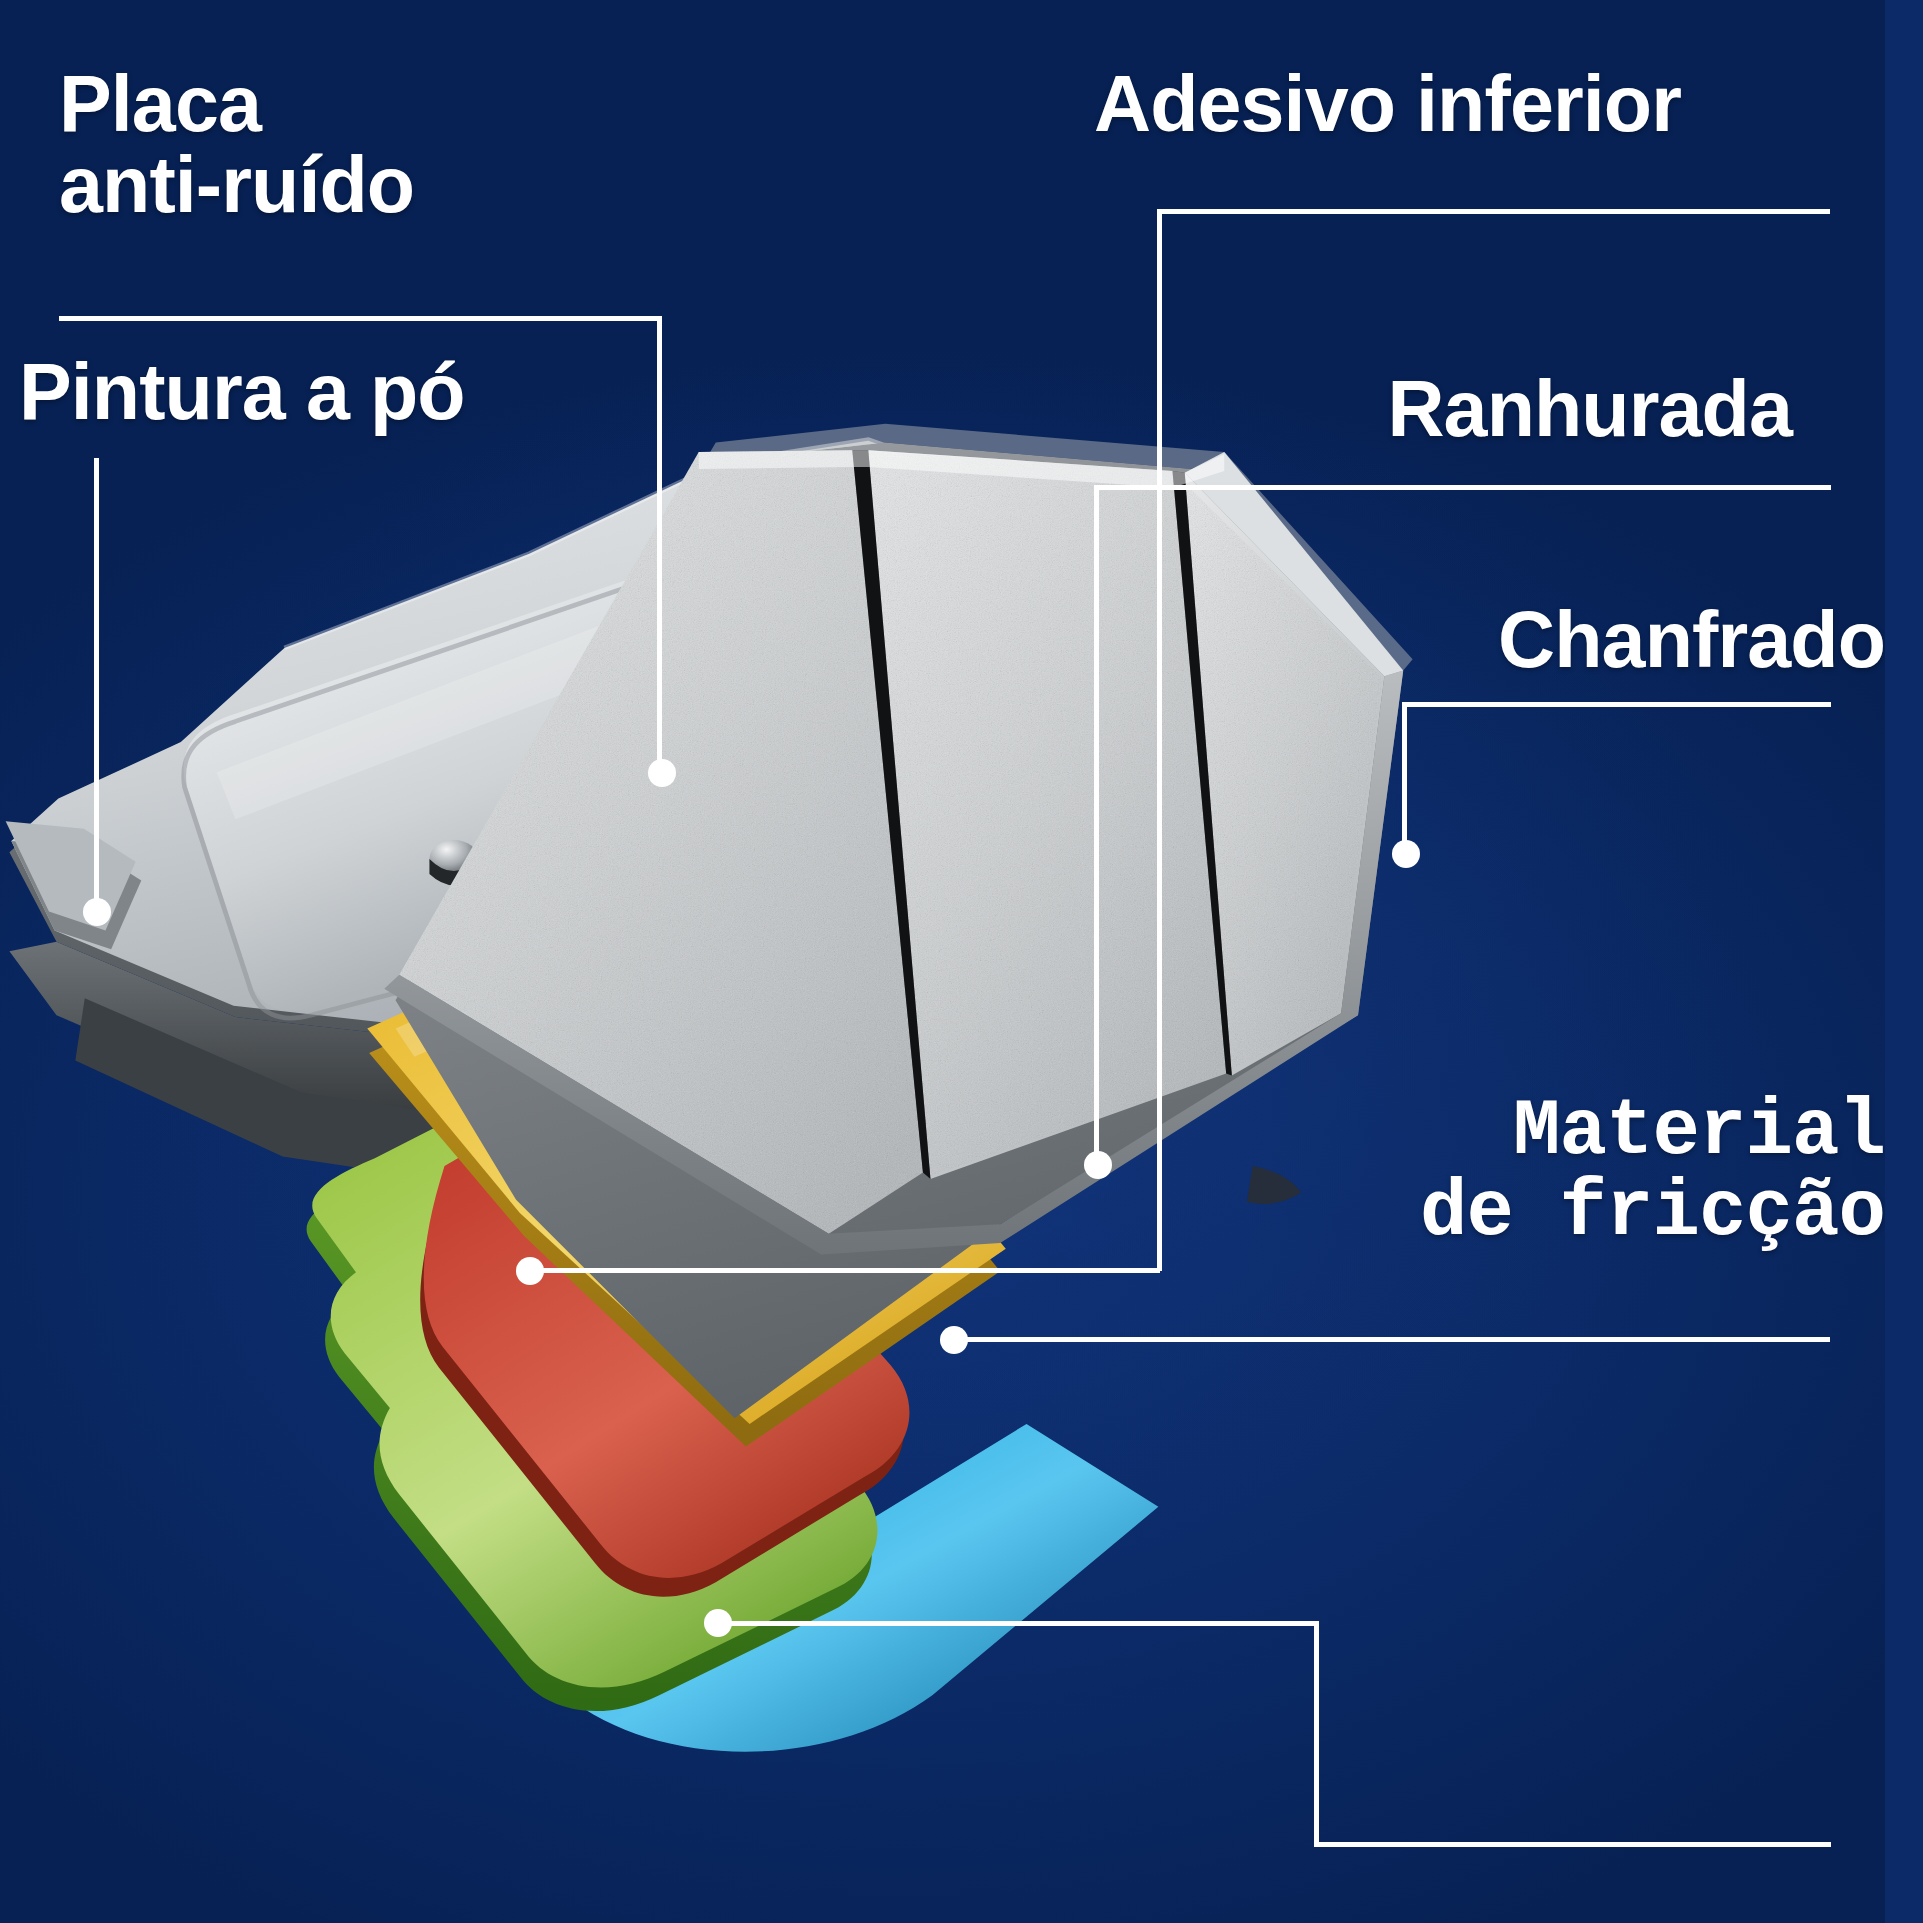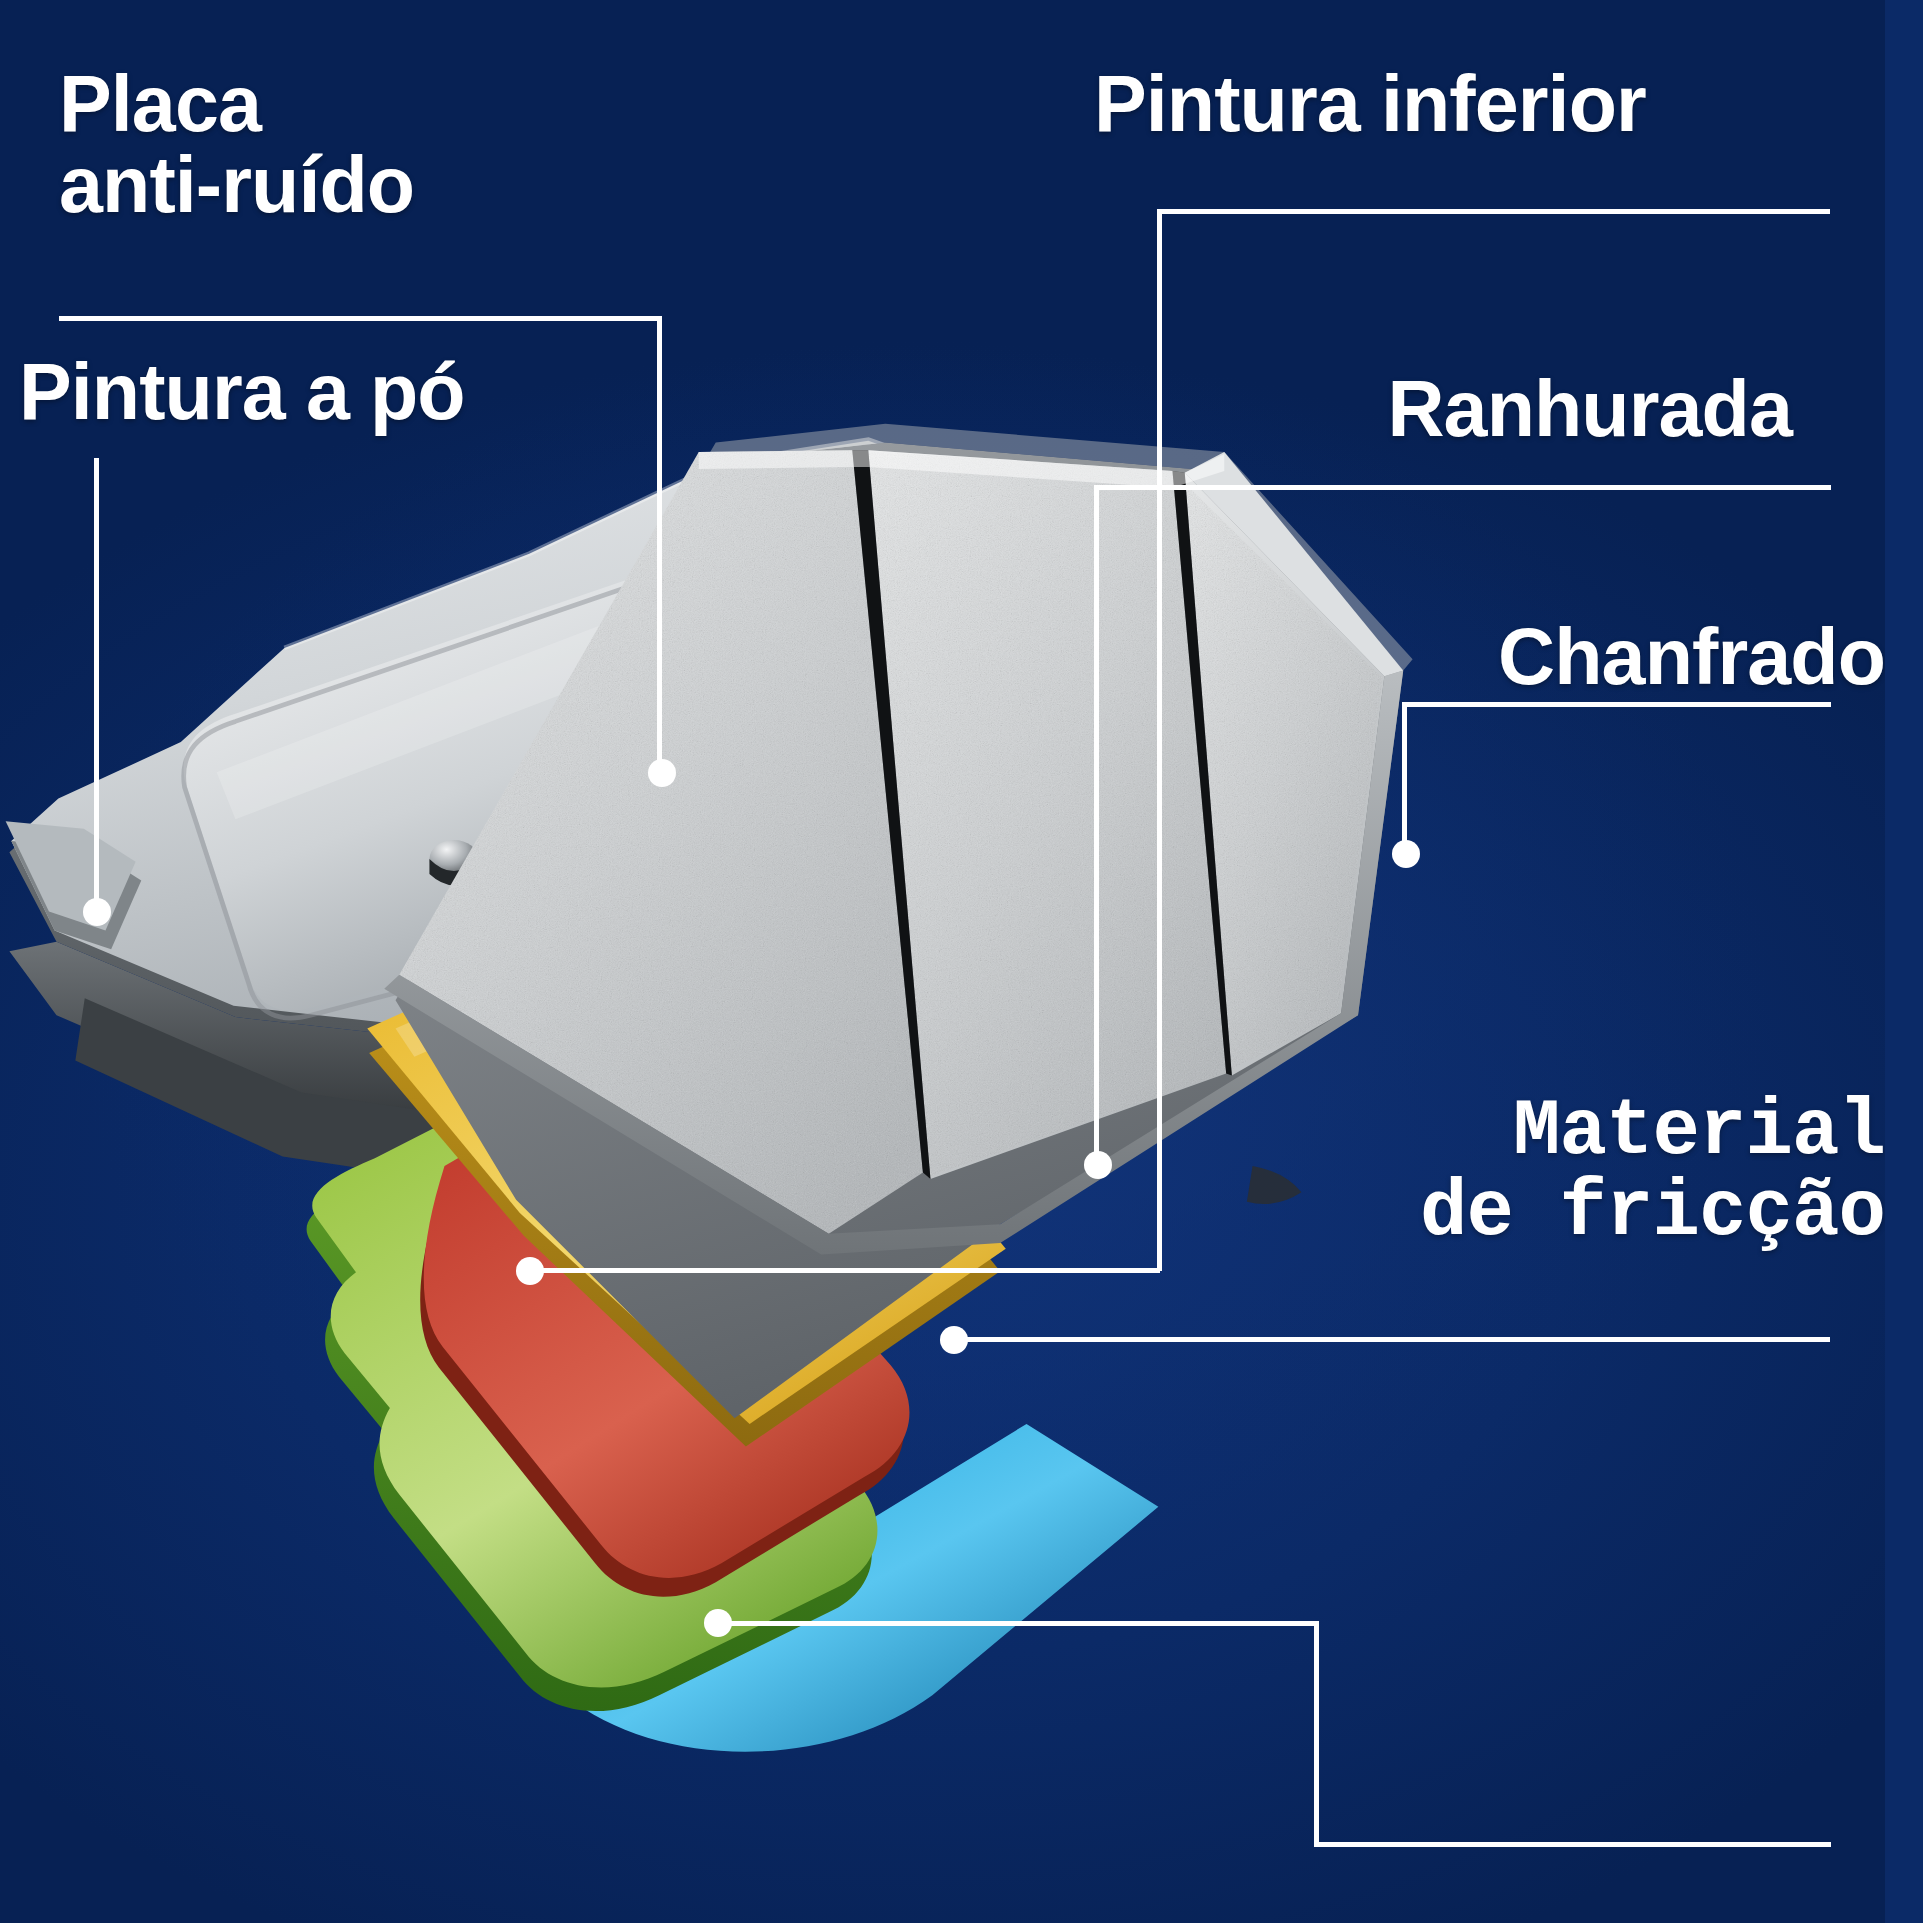--- a/index.html
+++ b/index.html
@@ -251,20 +251,20 @@
   <div class="dot" style="left:940px; top:1326px;"></div>
 
   <div class="lead-h" style="left:716px; top:1621px; width:601px;"></div>
   <div class="lead-v" style="left:1314px; top:1621px; height:224px;"></div>
   <div class="lead-h" style="left:1314px; top:1842px; width:517px;"></div>
   <div class="dot" style="left:704px; top:1609px;"></div>
 
   <div class="label lbl-left" style="left:59px;  top:64px;">Placa
 anti-ruído</div>
   <div class="label lbl-left" style="left:19px;  top:433px; transform:translateY(-100%);">Pintura a pó</div>
-  <div class="label lbl-left" style="left:1094px; top:64px;">Pintura inferior</div>
+  <div class="label lbl-left" style="left:1094px; top:64px;">Adesivo inferior</div>
   <div class="label lbl-right" style="right:93px; top:369px;text-align:right;">Ranhurada</div>
-  <div class="label lbl-right" style="right:0px;  top:617px;">Chanfrado</div>
+  <div class="label lbl-right" style="right:0px;  top:600px;">Chanfrado</div>
   <div class="label lbl-right" style="right:0px; top:1092px;font-family:Liberation Mono, monospace;">Material
 de fricção</div>
 
 </div>
 
 
 </body></html>

